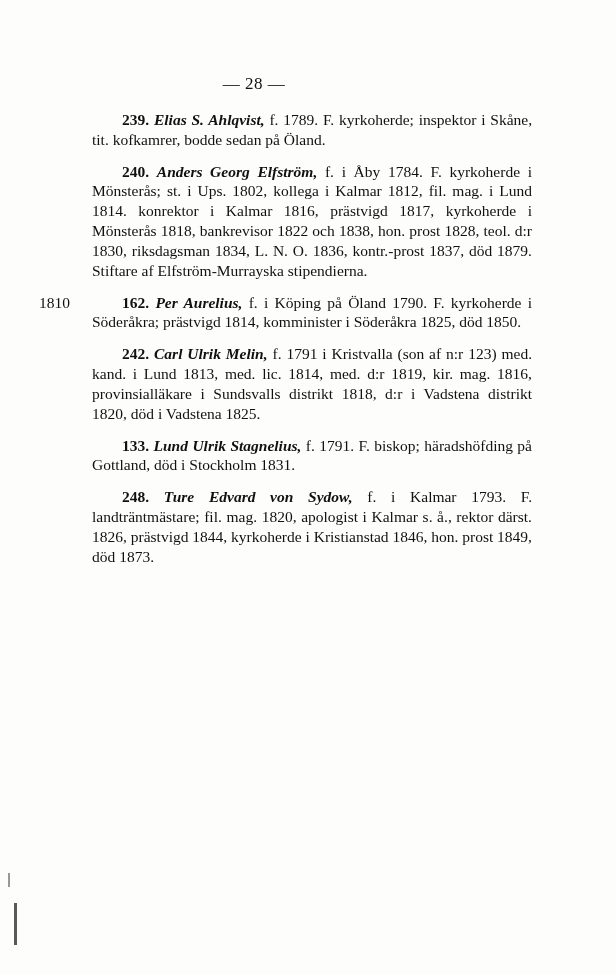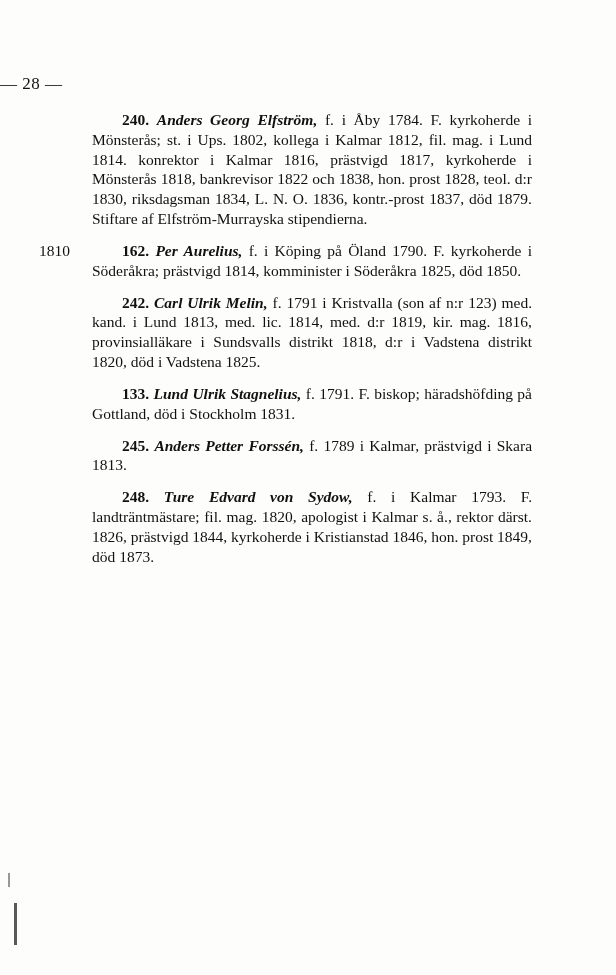--- a/index.html
+++ b/index.html
@@ -20,21 +20,21 @@
     top: 0; left: 0;
     width: 616px;
     height: 975px;
     background: #fdfdfb;
   }
   .page-number {
     position: absolute;
     top: 74px;
     left: 0;
     width: 508px;
-    text-align: left;
+    text-align: center;
     font-size: 17px;
     letter-spacing: 0.5px;
   }
   .content {
     position: absolute;
     top: 110px;
     left: 92px;
     width: 440px;
   }
   .entry {
@@ -88,20 +88,27 @@
 </style>
 </head>
 <body>
 
 <div class="page">
 
   <div class="page-number">— 28 —</div>
 
   <div class="content">
 
+    <div class="entry indent">
+      <span class="body">
+        <span class="num">239.</span>
+        <span class="name">Elias S. Ahlqvist,</span>
+        <span class="txt">f. 1789. F. kyrkoherde; inspektor i Skåne, tit. kofkamrer, bodde sedan på Öland.</span>
+      </span>
+    </div>
 
     <div class="entry indent">
       <span class="body">
         <span class="num">240.</span>
         <span class="name">Anders Georg Elfström,</span>
         <span class="txt">f. i Åby 1784. F. kyrkoherde i Mönsterås; st. i Ups. 1802, kollega i Kalmar 1812, fil. mag. i Lund 1814. konrektor i Kalmar 1816, prästvigd 1817, kyrkoherde i Mönsterås 1818, bankrevisor 1822 och 1838, hon. prost 1828, teol. d:r 1830, riksdagsman 1834, L. N. O. 1836, kontr.-prost 1837, död 1879. Stiftare af Elfström-Murrayska stipendierna.</span>
       </span>
     </div>
 
     <div class="entry indent">
@@ -123,27 +130,20 @@
 
 
     <div class="entry indent">
       <span class="body">
         <span class="num">133.</span>
         <span class="name">Lund Ulrik Stagnelius,</span>
         <span class="txt">f. 1791. F. biskop; häradshöfding på Gottland, död i Stockholm 1831.</span>
       </span>
     </div>
 
-    <div class="entry indent">
-      <span class="body">
-        <span class="num">245.</span>
-        <span class="name">Anders Petter Forssén,</span>
-        <span class="txt">f. 1789 i Kalmar, prästvigd i Skara 1813.</span>
-      </span>
-    </div>
 
 
 
     <div class="entry indent">
       <span class="body">
         <span class="num">248.</span>
         <span class="name">Ture Edvard von Sydow,</span>
         <span class="txt">f. i Kalmar 1793. F. landträntmästare; fil. mag. 1820, apologist i Kalmar s. å., rektor därst. 1826, prästvigd 1844, kyrkoherde i Kristianstad 1846, hon. prost 1849, död 1873.</span>
       </span>
     </div>

